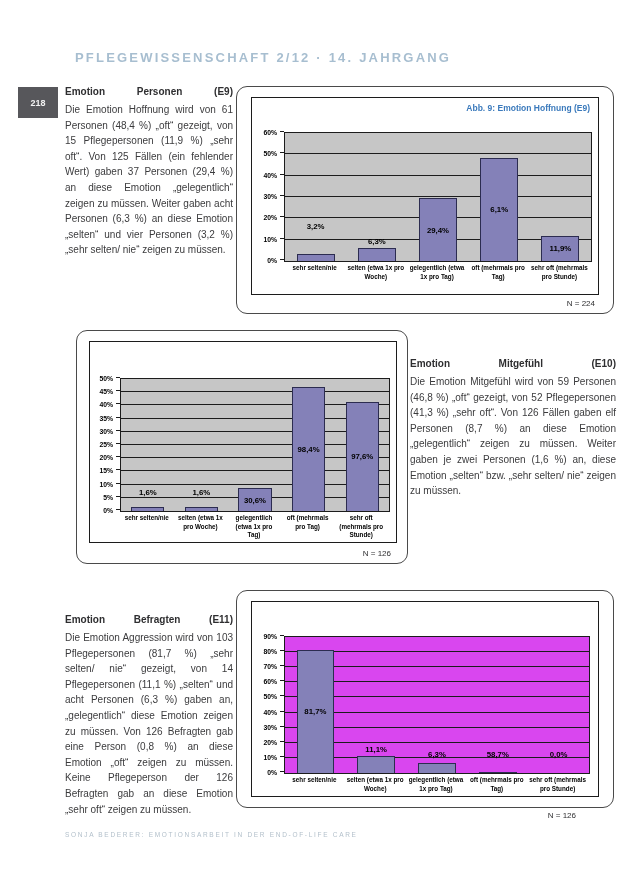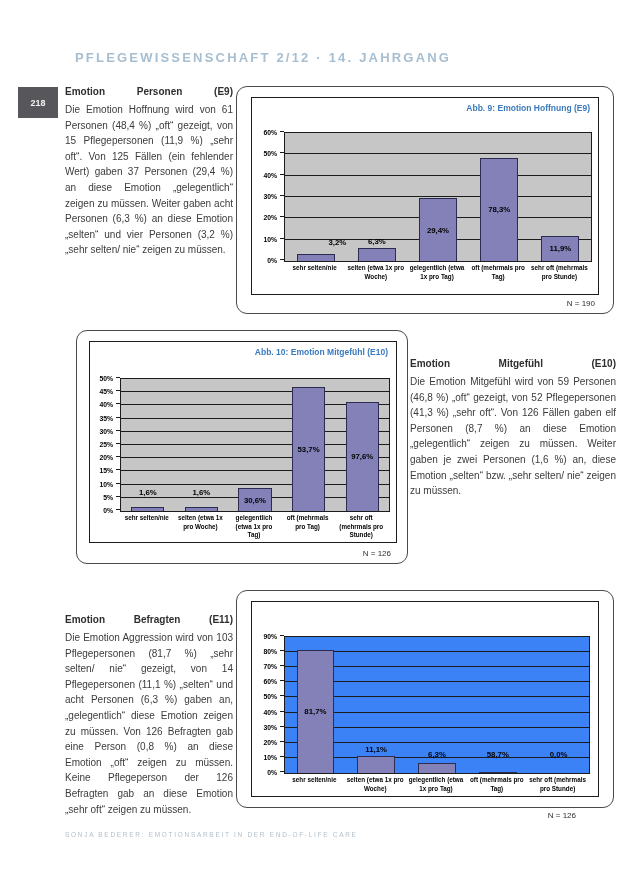--- a/index.html
+++ b/index.html
@@ -102,44 +102,43 @@
         <div class="ytick" style="bottom: 124px;">60%</div>
         <div class="ytickmark" style="bottom: 128px;"></div>
       </div>
     <div class="plot-area" style="background: rgb(198, 198, 198);">
         <div class="gridline" style="bottom: 21.3333px;"></div>
         <div class="gridline" style="bottom: 42.6667px;"></div>
         <div class="gridline" style="bottom: 64px;"></div>
         <div class="gridline" style="bottom: 85.3333px;"></div>
         <div class="gridline" style="bottom: 106.667px;"></div>
         <div class="bar" style="left: 11.628px; width: 37.944px; height: 6.82667px; background: rgb(132, 129, 184);"></div>
-        <div class="bar-label" style="left: 0px; width: 61.2px; bottom: 14px; text-align: right;">3,2%</div>
+        <div class="bar-label" style="left: 0px; width: 61.2px; bottom: 30px;">3,2%</div>
         <div class="bar" style="left: 72.828px; width: 37.944px; height: 13.44px; background: rgb(132, 129, 184);"></div>
         <div class="bar-label" style="left: 61.2px; width: 61.2px; bottom: 15.44px;">6,3%</div>
         <div class="bar" style="left: 134.028px; width: 37.944px; height: 62.72px; background: rgb(132, 129, 184);"></div>
         <div class="bar-label" style="left: 122.4px; width: 61.2px; bottom: 26.36px;">29,4%</div>
         <div class="bar" style="left: 195.228px; width: 37.944px; height: 103.253px; background: rgb(132, 129, 184);"></div>
-        <div class="bar-label" style="left: 183.6px; width: 61.2px; bottom: 46.6267px;">78,3%</div>
+        <div class="bar-label" style="left: 183.6px; width: 61.2px; bottom: 46.6267px;">6,1%</div>
         <div class="bar" style="left: 256.428px; width: 37.944px; height: 25.3867px; background: rgb(132, 129, 184);"></div>
         <div class="bar-label" style="left: 244.8px; width: 61.2px; bottom: 7.69333px;">11,9%</div>
       </div>
     <div class="x-axis-labels">
         <div class="xcell">sehr selten/nie</div>
         <div class="xcell">selten (etwa 1x pro Woche)</div>
         <div class="xcell">gelegentlich (etwa 1x pro Tag)</div>
         <div class="xcell">oft (mehrmals pro Tag)</div>
         <div class="xcell">sehr oft (mehrmals pro Stunde)</div>
       </div>
   </div>
-  <div class="n-label">N = 190</div>
+  <div class="n-label">N = 224</div>
 </div>
 
 <div class="chart-card" id="card-mitgefuehl">
   <div class="chart-frame">
-    <div class="chart-title" style="color: rgb(59, 122, 188);">Abb. 10: Emotion Mitgefühl (E10)</div>
     <div class="y-axis">
         <div class="ytick" style="bottom: -4px;">0%</div>
         <div class="ytickmark" style="bottom: 0px;"></div>
         <div class="ytick" style="bottom: 9.2px;">5%</div>
         <div class="ytickmark" style="bottom: 13.2px;"></div>
         <div class="ytick" style="bottom: 22.4px;">10%</div>
         <div class="ytickmark" style="bottom: 26.4px;"></div>
         <div class="ytick" style="bottom: 35.6px;">15%</div>
         <div class="ytickmark" style="bottom: 39.6px;"></div>
         <div class="ytick" style="bottom: 48.8px;">20%</div>
@@ -167,21 +166,21 @@
         <div class="gridline" style="bottom: 92.4px;"></div>
         <div class="gridline" style="bottom: 105.6px;"></div>
         <div class="gridline" style="bottom: 118.8px;"></div>
         <div class="bar" style="left: 10.184px; width: 33.232px; height: 4.224px; background: rgb(132, 129, 184);"></div>
         <div class="bar-label" style="left: 0px; width: 53.6px; bottom: 14px;">1,6%</div>
         <div class="bar" style="left: 63.784px; width: 33.232px; height: 4.224px; background: rgb(132, 129, 184);"></div>
         <div class="bar-label" style="left: 53.6px; width: 53.6px; bottom: 14px;">1,6%</div>
         <div class="bar" style="left: 117.384px; width: 33.232px; height: 22.968px; background: rgb(132, 129, 184);"></div>
         <div class="bar-label" style="left: 107.2px; width: 53.6px; bottom: 6.484px;">30,6%</div>
         <div class="bar" style="left: 170.984px; width: 33.232px; height: 123.552px; background: rgb(132, 129, 184);"></div>
-        <div class="bar-label" style="left: 160.8px; width: 53.6px; bottom: 56.776px;">53,7%</div>
+        <div class="bar-label" style="left: 160.8px; width: 53.6px; bottom: 56.776px;">98,4%</div>
         <div class="bar" style="left: 224.584px; width: 33.232px; height: 109.032px; background: rgb(132, 129, 184);"></div>
         <div class="bar-label" style="left: 214.4px; width: 53.6px; bottom: 49.516px;">97,6%</div>
       </div>
     <div class="x-axis-labels">
         <div class="xcell">sehr selten/nie</div>
         <div class="xcell">selten (etwa 1x pro Woche)</div>
         <div class="xcell">gelegentlich (etwa 1x pro Tag)</div>
         <div class="xcell">oft (mehrmals pro Tag)</div>
         <div class="xcell">sehr oft (mehrmals pro Stunde)</div>
       </div>
@@ -224,21 +223,21 @@
         <div class="ytickmark" style="bottom: 75.5556px;"></div>
         <div class="ytick" style="bottom: 86.6667px;">60%</div>
         <div class="ytickmark" style="bottom: 90.6667px;"></div>
         <div class="ytick" style="bottom: 101.778px;">70%</div>
         <div class="ytickmark" style="bottom: 105.778px;"></div>
         <div class="ytick" style="bottom: 116.889px;">80%</div>
         <div class="ytickmark" style="bottom: 120.889px;"></div>
         <div class="ytick" style="bottom: 132px;">90%</div>
         <div class="ytickmark" style="bottom: 136px;"></div>
       </div>
-    <div class="plot-area" style="background: #3b82f6;">
+    <div class="plot-area" style="background: #d946ef;">
         <div class="gridline" style="bottom: 15.1111px;"></div>
         <div class="gridline" style="bottom: 30.2222px;"></div>
         <div class="gridline" style="bottom: 45.3333px;"></div>
         <div class="gridline" style="bottom: 60.4444px;"></div>
         <div class="gridline" style="bottom: 75.5556px;"></div>
         <div class="gridline" style="bottom: 90.6667px;"></div>
         <div class="gridline" style="bottom: 105.778px;"></div>
         <div class="gridline" style="bottom: 120.889px;"></div>
         <div class="bar" style="left: 11.552px; width: 37.696px; height: 123.458px; background: rgb(132, 129, 184);"></div>
         <div class="bar-label" style="left: 0px; width: 60.8px; bottom: 56.7289px;">81,7%</div>

